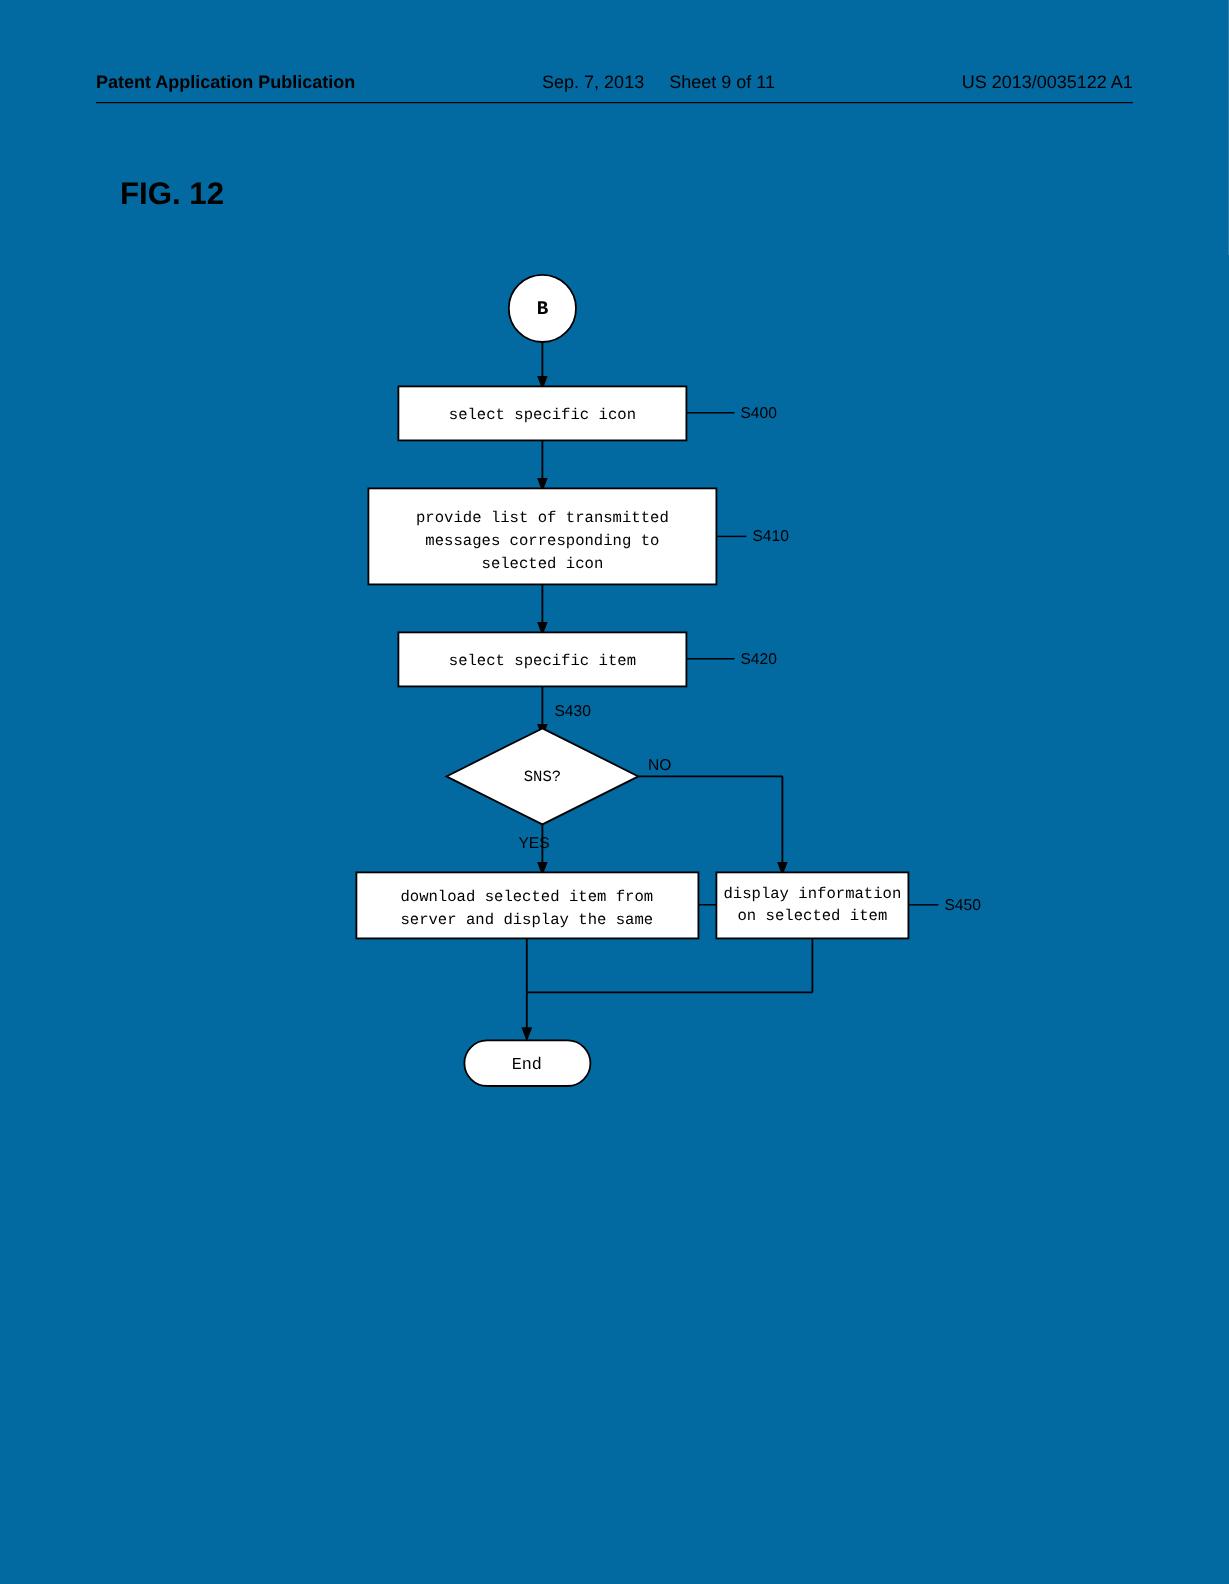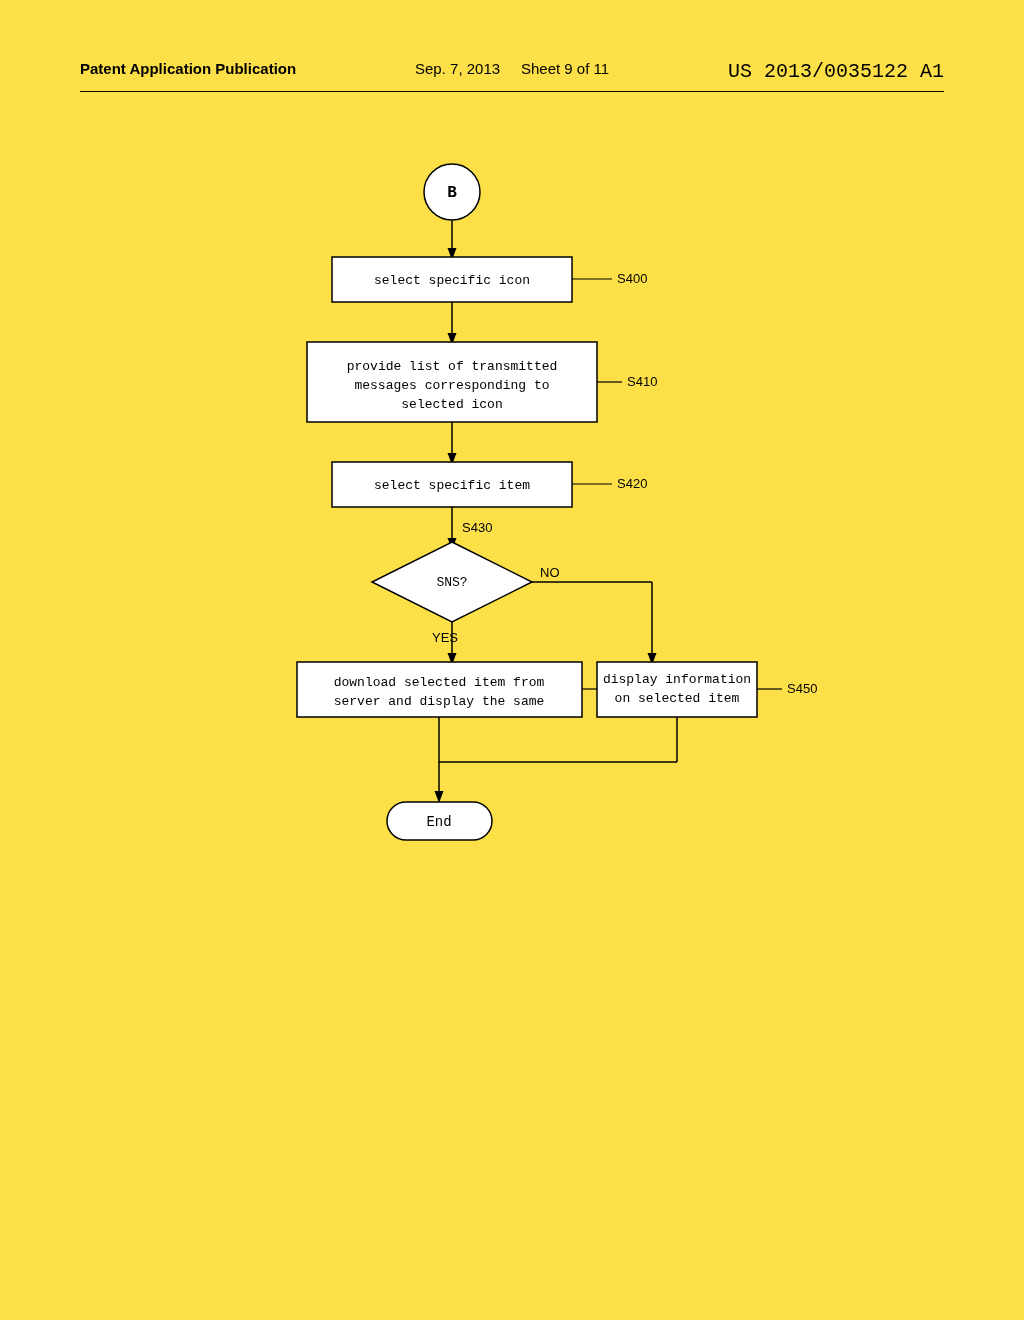--- a/index.html
+++ b/index.html
@@ -8,21 +8,21 @@
       font-family: 'Times New Roman', Times, serif;
       width: 1024px;
       min-height: 1320px;
       position: relative;
       overflow-x: hidden;
     }
 
     .page {
       width: 1024px;
       min-height: 1320px;
-      background: #fde047;
+      background: #0369a1;
       position: relative;
       padding: 60px 80px 80px 80px;
     }
 
     .header {
       display: flex;
       justify-content: space-between;
       align-items: flex-start;
       border-bottom: 1px solid #000;
       padding-bottom: 8px;
@@ -35,22 +35,22 @@
       font-family: Arial, sans-serif;
     }
 
     .header-center {
       font-size: 15px;
       font-family: Arial, sans-serif;
       text-align: center;
     }
 
     .header-right {
-      font-size: 20px;
-      font-family: Liberation Mono, monospace;
+      font-size: 15px;
+      font-family: Liberation Sans, sans-serif;
       text-align: right;
     }
 
     .fig-title {
       font-size: 26px;
       font-weight: bold;
       font-family: Arial, sans-serif;
       margin-bottom: 40px;
       margin-left: 20px;
     }
@@ -69,20 +69,21 @@
 
   <div class="header">
     <div class="header-left">Patent Application Publication</div>
     <div class="header-center">
       <span>Sep. 7, 2013</span>&nbsp;&nbsp;&nbsp;&nbsp;
       <span>Sheet 9 of 11</span>
     </div>
     <div class="header-right">US 2013/0035122 A1</div>
   </div>
 
+  <div class="fig-title">FIG. 12</div>
 
   <div class="diagram-container">
     <svg viewBox="0 0 700 860" width="700" height="860" xmlns="http://www.w3.org/2000/svg" style="font-family: 'Courier New', monospace;">
 
       <circle cx="290" cy="40" r="28" fill="white" stroke="black" stroke-width="1.5"></circle>
       <text x="290" y="45" text-anchor="middle" font-size="16" font-weight="bold" font-family="'Courier New', monospace">B</text>
 
       <line x1="290" y1="68" x2="290" y2="105" stroke="black" stroke-width="1.5" marker-end="url(#arrow)"></line>
 
       <rect x="170" y="105" width="240" height="45" fill="white" stroke="black" stroke-width="1.5"></rect>

